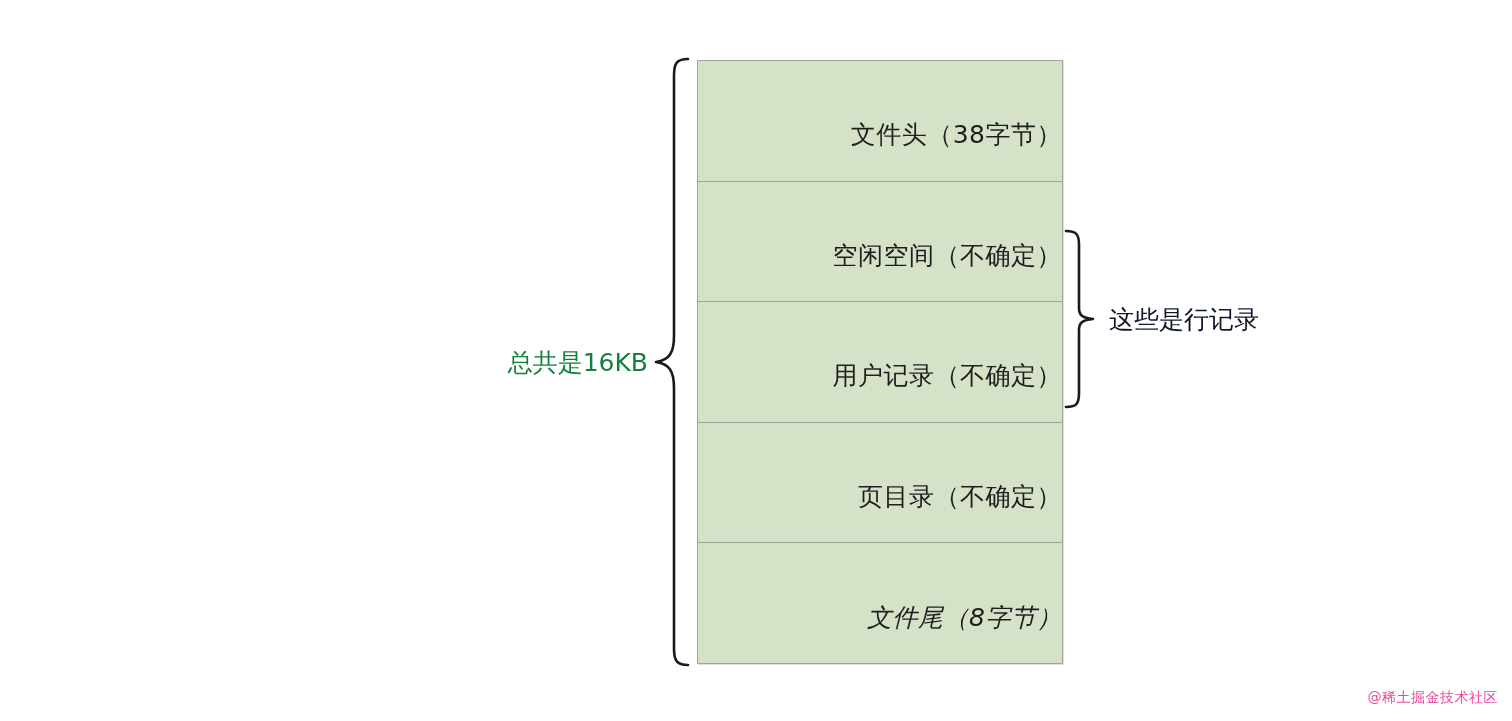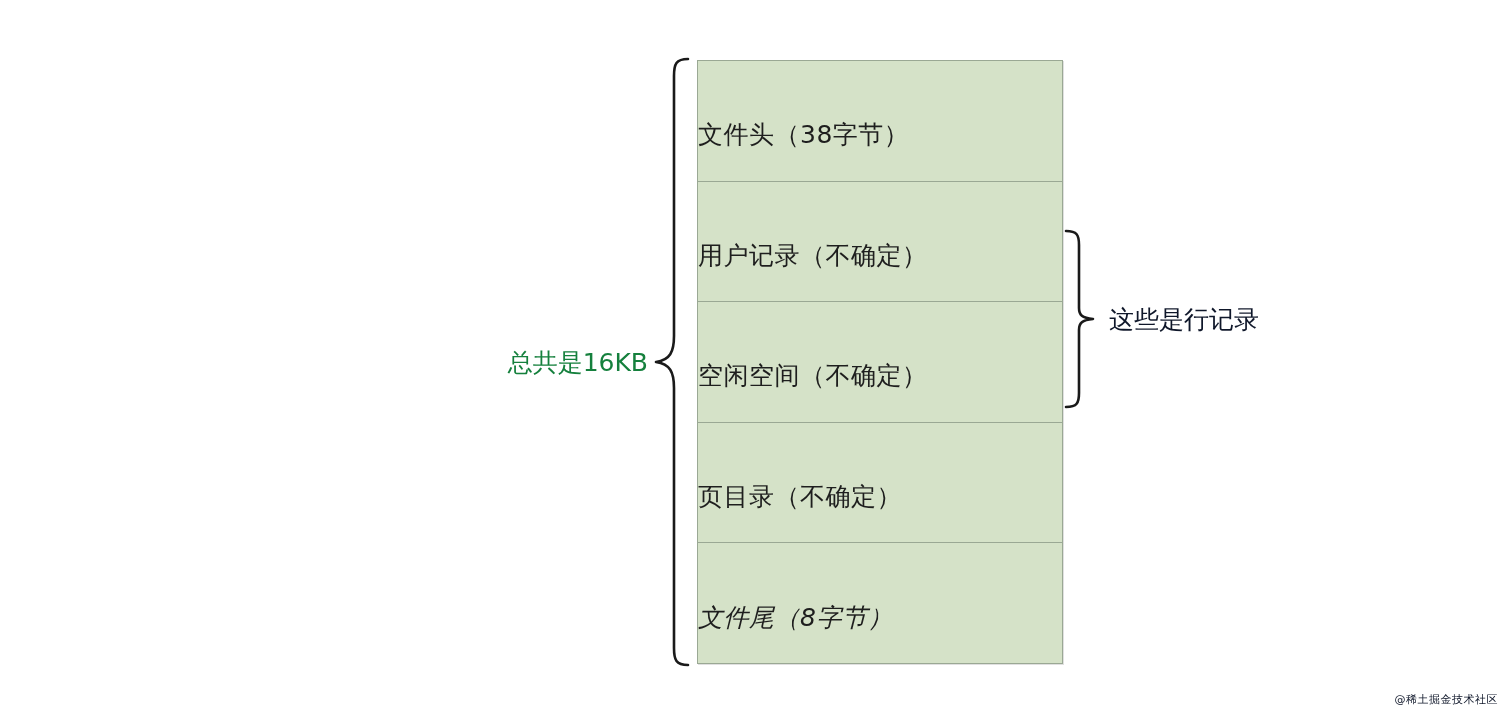--- a/index.html
+++ b/index.html
@@ -26,21 +26,21 @@
     border: 1px solid #9aa894;
     background: #d5e2c8;
     display: flex;
     flex-direction: column;
     box-shadow: 1px 1px 0 rgba(0,0,0,0.12);
   }
   .struct-row {
     flex: 1 1 0;
     display: flex;
     align-items: center;
-    justify-content: flex-start;
+    justify-content: flex-end;
     border-bottom: 1px solid #9aa894;
     background: #d5e2c8;
     position: relative;
     margin-top: 28px;
   }
   .struct-row:last-child {
     border-bottom: none;
     font-style: italic;
   }
   .struct-row-label {
@@ -101,22 +101,22 @@
     color: #0f172a;
     white-space: nowrap;
     font-family: "DejaVu Sans", "Liberation Sans", sans-serif;
   }
 
   
   #watermark {
     position: absolute;
     right: 14px;
     bottom: 14px;
-    font-size: 11px;
-    color: #0f172a;
+    font-size: 14px;
+    color: #ec4899;
     letter-spacing: 0.5px;
     white-space: nowrap;
     font-family: "DejaVu Sans", "Liberation Sans", sans-serif;
   }
 </style>
 </head>
 <body>
 
 <div id="total-size-annotation">
   <span id="total-size-label">总共是16KB</span>
@@ -133,25 +133,25 @@
 
 <div id="page-structure-diagram">
 
   <div class="struct-row">
     <span class="struct-row-label">文件头（38字节）</span>
   </div>
 
 
 
   <div class="struct-row">
-    <span class="struct-row-label">用户记录（不确定）</span>
+    <span class="struct-row-label">空闲空间（不确定）</span>
   </div>
 
   <div class="struct-row">
-    <span class="struct-row-label">空闲空间（不确定）</span>
+    <span class="struct-row-label">用户记录（不确定）</span>
   </div>
 
   <div class="struct-row">
     <span class="struct-row-label">页目录（不确定）</span>
   </div>
 
   <div class="struct-row">
     <span class="struct-row-label">文件尾（8字节）</span>
   </div>
 

